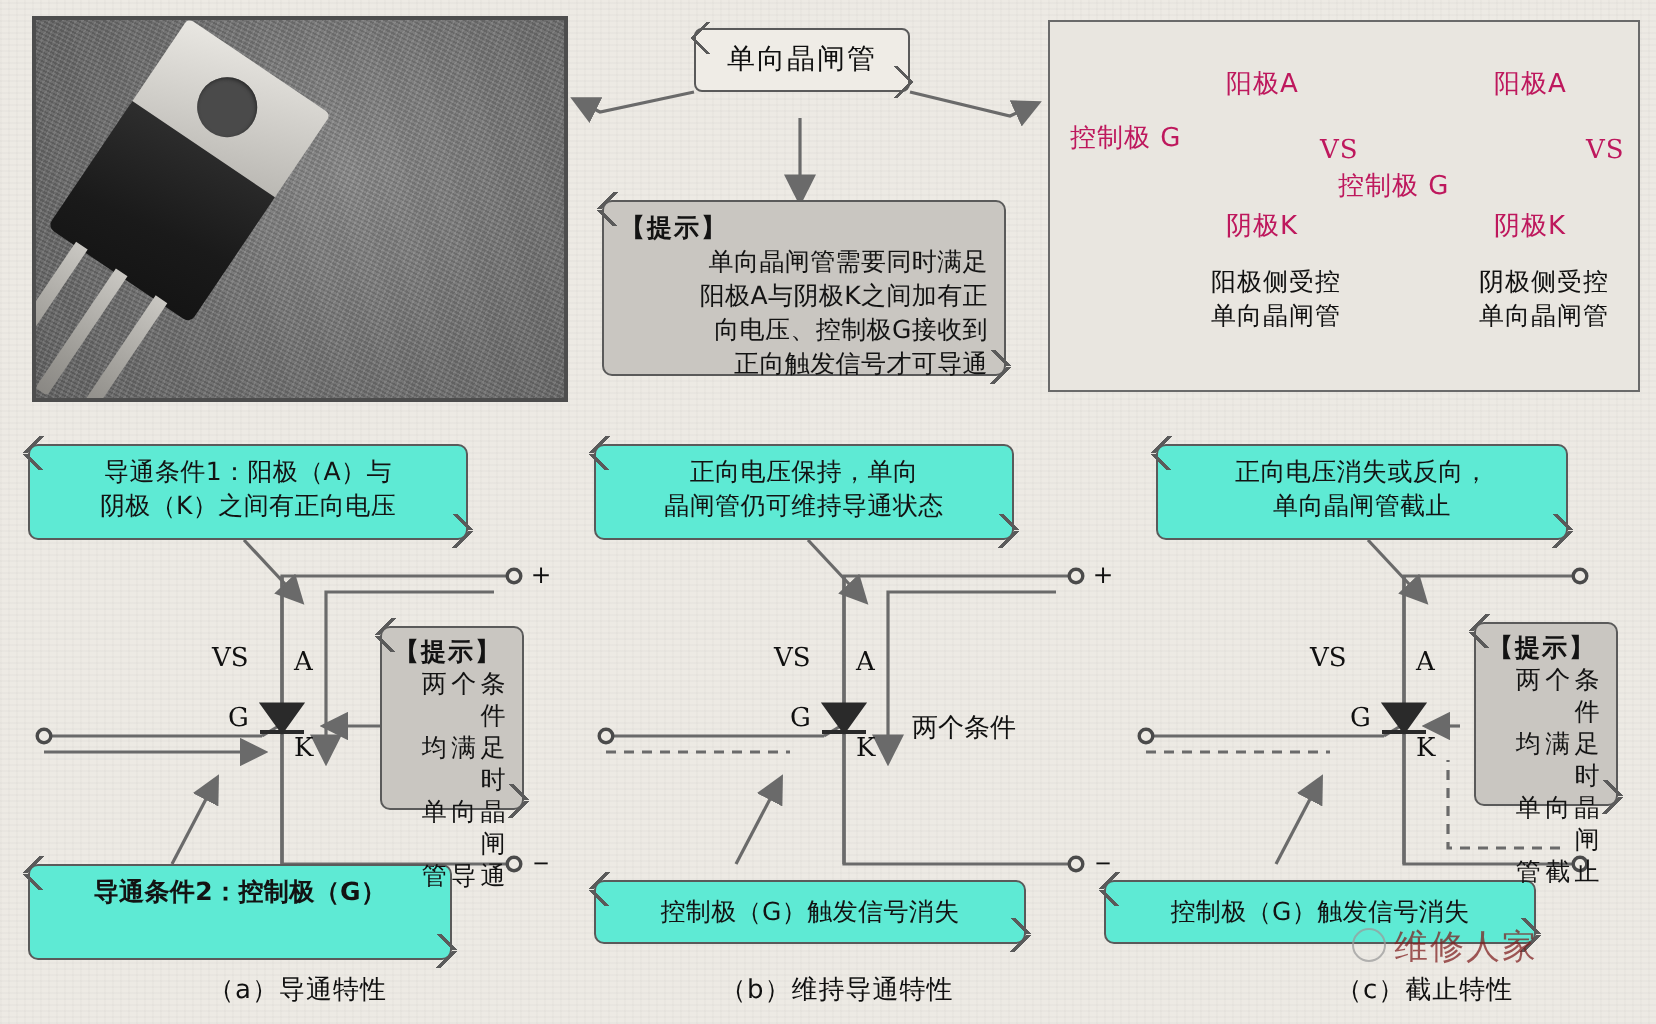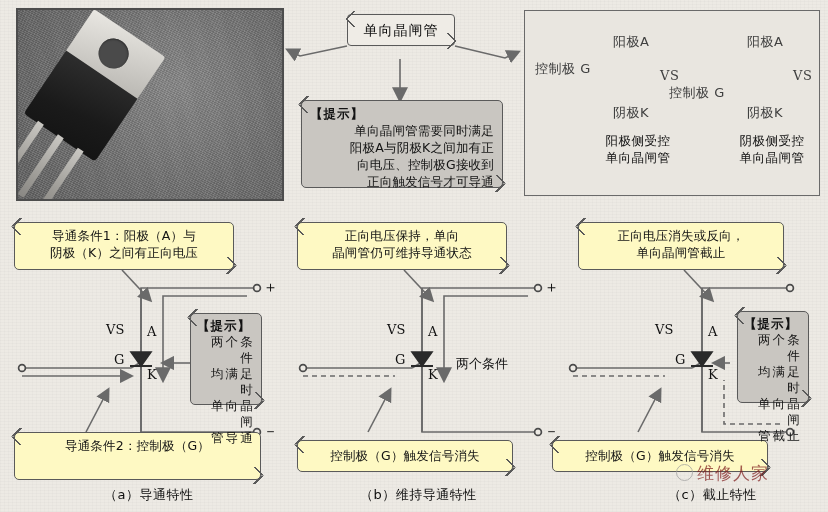--- a/index.html
+++ b/index.html
@@ -63,21 +63,21 @@
     border-radius:0 0 2px 2px;
   }
   #pkg .l1{left:16px;} #pkg .l2{left:40px;} #pkg .l3{left:64px;}
 
   
   .callout{
     position:absolute;
     box-sizing:border-box;
     border:1.6px solid #5a5a5a;
     border-radius:5px;
-    background:#fef9c3;
+    background:#5eead4;
     font-size:12.5px;
     line-height:1.35;
     text-align:center;
     padding:5px 9px;
     color:#131313;
     letter-spacing:.2px;
   }
   .callout.filled{background:#c9c6c1;}
   
   .callout::before,.callout::after{
@@ -116,21 +116,21 @@
   .tip-narrow{
     font-size:12.5px;line-height:1.28;text-align:left;
     letter-spacing:2.2px;
   }
 
   
   #sympanel{
     position:absolute;left:524px;top:10px;width:296px;height:186px;
     border:1.6px solid #6a6a6a;background:#e9e6e0;box-sizing:border-box;
   }
-  .symlabel{position:absolute;font-size:13px;color:#404040;white-space:nowrap;letter-spacing:.5px;}
+  .symlabel{position:absolute;font-size:13px;color:#be185d;white-space:nowrap;letter-spacing:.5px;}
   .symcap{position:absolute;font-size:12.5px;line-height:1.25;text-align:center;color:#111;white-space:nowrap;letter-spacing:.5px;}
 
   
   .clabel{position:absolute;font-size:13px;color:#101010;white-space:nowrap;}
   .clabel.serif{font-family:"DejaVu Serif","Liberation Serif",serif;font-style:normal;}
   .sign{position:absolute;font-size:15px;color:#101010;}
   .caption{position:absolute;font-size:13px;color:#0f0f0f;white-space:nowrap;letter-spacing:.5px;}
 
   
   #watermark{
@@ -274,21 +274,21 @@
   <span class="symlabel" style="left:747px;top:104px;">阴极K</span>
   <span class="symlabel" style="left:793px;top:68px;font-family:'DejaVu Serif',serif;">VS</span>
   <span class="symcap" style="left:720px;top:133px;width:104px;">阴极侧受控</span>
   <span class="symcap" style="left:720px;top:150px;width:104px;">单向晶闸管</span>
 
   <div class="callout" style="left:14px;top:222px;width:220px;height:48px;">
     <div>导通条件1：阳极（A）与</div>
     <div>阴极（K）之间有正向电压</div>
   </div>
 
-  <div class="callout" style="left:14px;top:432px;width:247px;height:48px;">
+  <div class="callout" style="left:14px;top:432px;width:212px;height:48px;font-weight:bold;">
     <div>导通条件2：控制极（G）</div>
   </div>
 
   <div class="callout filled tip-narrow" style="left:190px;top:313px;width:72px;height:92px;padding:4px 6px;">
     <span class="tip-head">【提示】</span>
     <span class="tip-lines">两个条件</span>
     <span class="tip-lines">均满足时</span>
     <span class="tip-lines">单向晶闸</span>
     <span class="tip-lines">管导通</span>
   </div>

